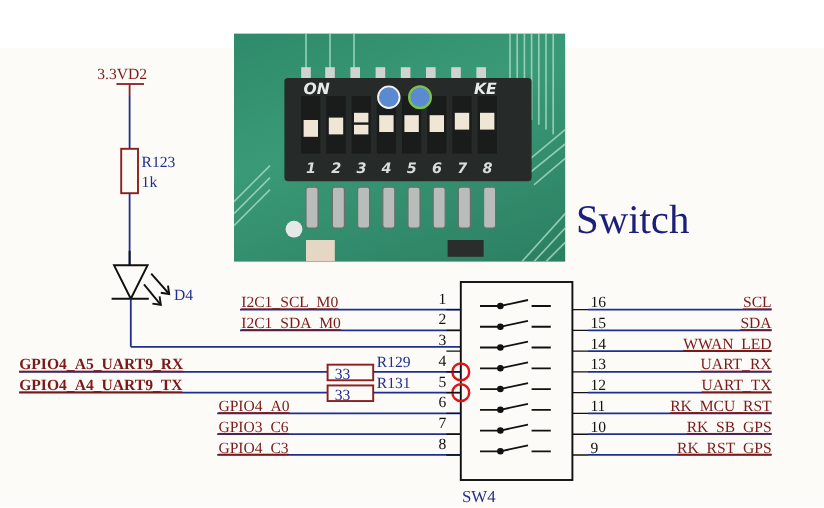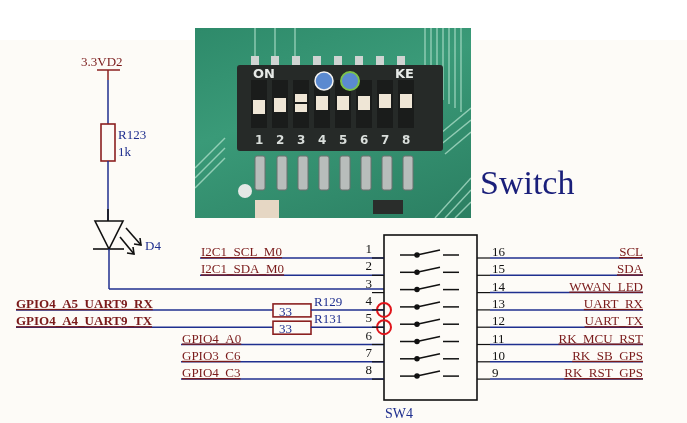--- a/index.html
+++ b/index.html
@@ -1,21 +1,21 @@
 <!DOCTYPE html>
 <html><head>
   <meta charset="utf-8">
   <style>
     html, body { margin:0; padding:0; }
     body { width:687px; height:423px; background:#ffffff; position:relative; overflow:hidden; }
     .sheet { position:absolute; left:0; top:40px; width:687px; height:383px; background:#fdfbf7; }
     svg.sch { position:absolute; left:0; top:0; width:687px; height:423px; }
     .t { font-family:"Liberation Serif", "DejaVu Serif", serif; }
     .photo { position:absolute; left:195px; top:28px; width:276px; height:190px; overflow:hidden;
-             background: linear-gradient(160deg,#2e8a6a 0%,#3a9a78 40%,#2b7f62 100%); }
+             background: linear-gradient(160deg,#2e8a6a 0%,#3a9a78 40%,#2b7f62 100%); font-style: italic; }
   </style>
 </head>
 <body>
 
 <div class="sheet"></div>
 
 <div class="photo">
   <svg width="276" height="190" viewBox="0 0 276 190">
 
     <g stroke="#a9dcc6" stroke-width="1.4" opacity="0.8">

